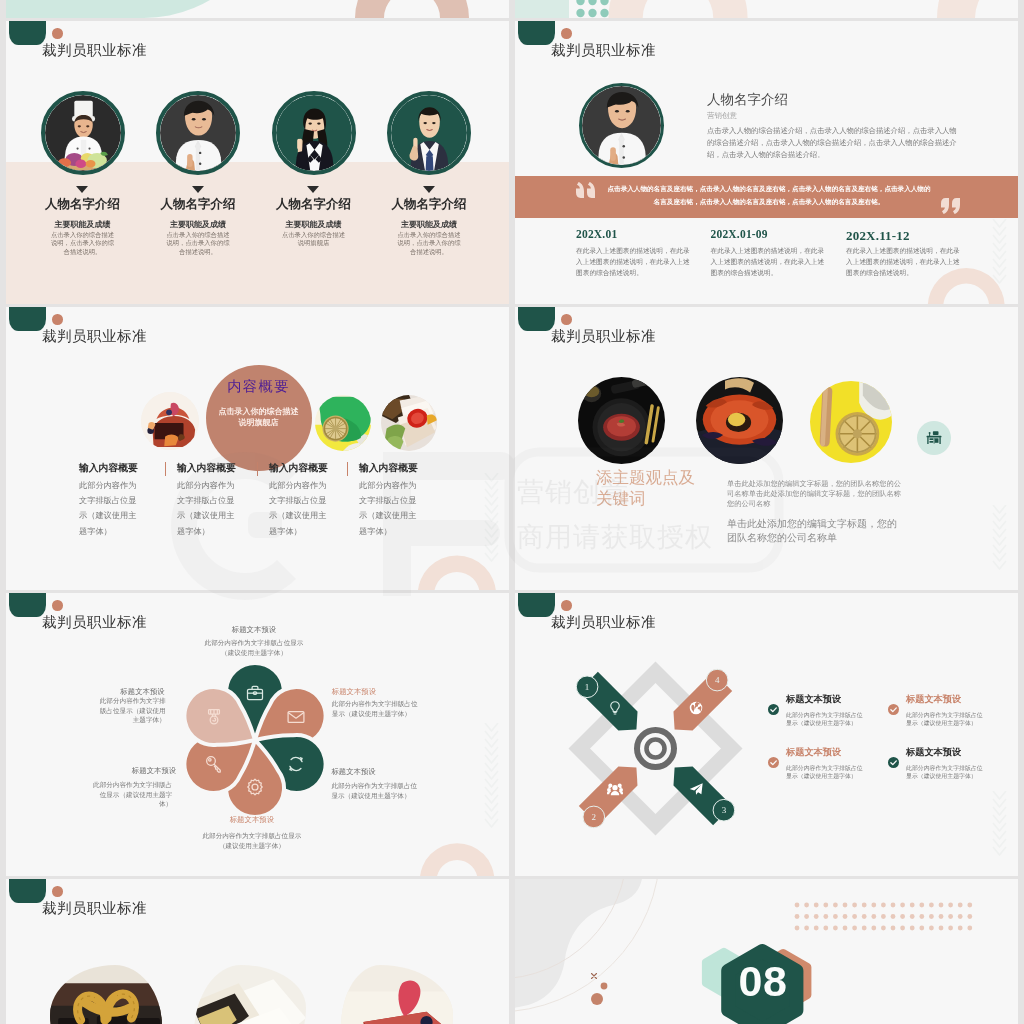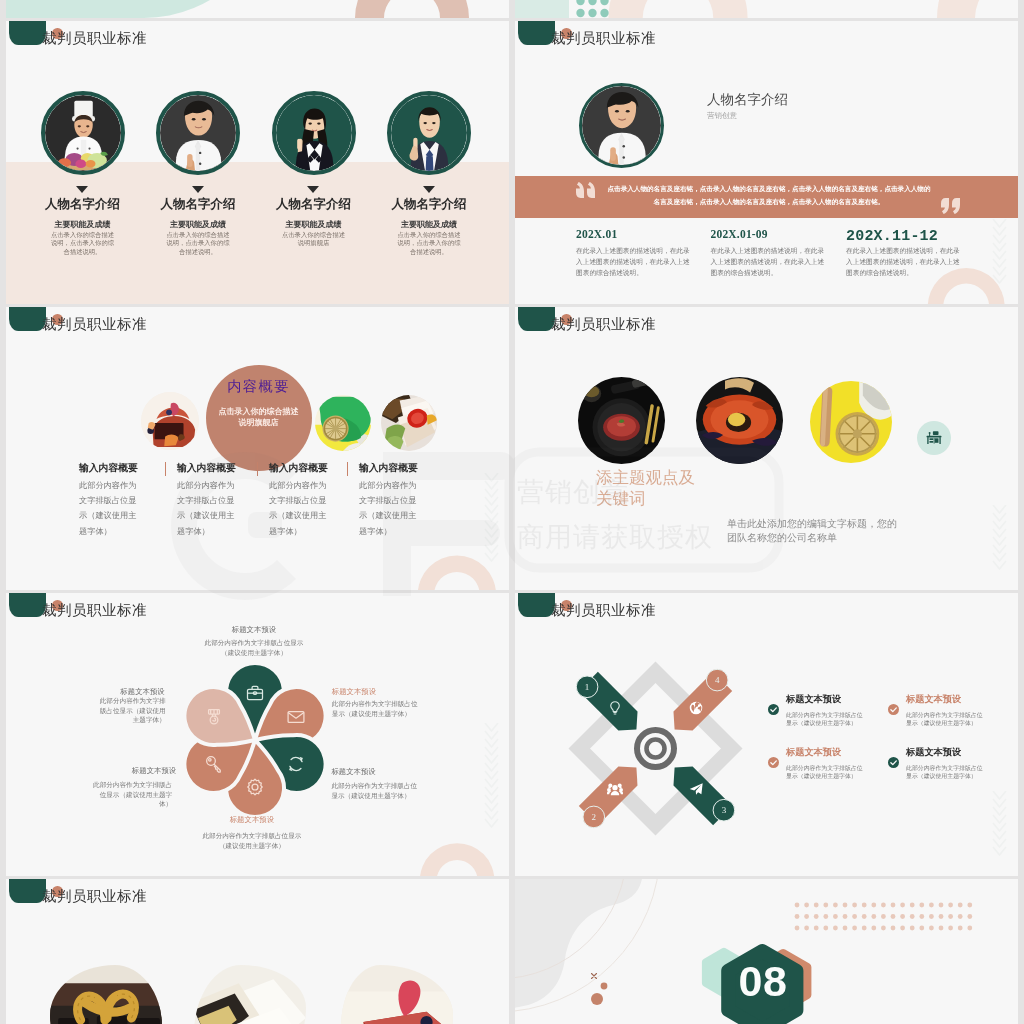--- a/index.html
+++ b/index.html
@@ -6,21 +6,21 @@
   font-family:"Liberation Sans",sans-serif;-webkit-font-smoothing:antialiased;}
 .page{position:absolute;left:0;top:0;width:1024px;height:1024px;overflow:hidden;}
 .slide{position:absolute;width:503px;height:283px;background:#f7f7f7;overflow:hidden;}
 .c1{left:6px}.c2{left:515px}
 .r0{top:-265px}.r1{top:21px}.r2{top:307px}.r3{top:593px}.r4{top:879px}
 
 
 .hdr-semi{position:absolute;left:2.5px;top:0;width:37px;height:24px;background:#1f5449;
   border-radius:0 0 18.5px 18.5px/24px 24px;}
 .hdr-dot{position:absolute;left:46px;top:7px;width:10.5px;height:10.5px;border-radius:50%;background:#c8836a;}
-.hdr-title{position:absolute;left:36px;top:8px;font-size:14.5px;color:#333;letter-spacing:.5px;
+.hdr-title{position:absolute;left:36px;top:20px;font-size:14.5px;color:#333;letter-spacing:.5px;
   font-weight:500;white-space:nowrap;}
 
 
 .ph{position:absolute;border-radius:50%;background-size:cover;background-position:center;overflow:hidden;}
 .ring{box-sizing:border-box;border:4px solid #1f5449;}
 
 .tri{position:absolute;width:0;height:0;border-left:6.5px solid transparent;border-right:6.5px solid transparent;border-top:7.5px solid #2b2b2b;}
 .m-name{position:absolute;text-align:center;font-size:12.5px;font-weight:bold;color:#2b2b2b;}
 .m-role{position:absolute;text-align:center;font-size:8px;font-weight:bold;color:#3b3b3b;}
 .m-desc{position:absolute;text-align:center;font-size:6.3px;color:#7a7068;line-height:1.35;}
@@ -221,39 +221,40 @@
 <circle cx="44" cy="56" r="1.1" fill="#444"></circle>
             <circle cx="44" cy="66" r="1.1" fill="#444"></circle>
             <circle cx="44" cy="76" r="1.1" fill="#444"></circle>
 <path d="M33 62c2-1 5 0 5.5 3l1 10c.5 4-2 6-5 5.5s-4.5-2.5-4.5-6z" fill="#d9a075"></path>
 <rect x="32" y="57" width="5" height="12" rx="2.5" fill="#e2ad85"></rect>
           </g>
         </svg>
   </div>
   <div style="position:absolute;left:192px;top:70px;font-size:13.5px;color:#4a4a4a;">人物名字介绍</div>
   <div style="position:absolute;left:192px;top:90px;font-size:7.5px;color:#a4a4a4;">营销创意</div>
+  <div style="position:absolute;left:192px;top:104px;width:250px;font-size:7.35px;color:#7b7b7b;line-height:1.62">点击录入人物的综合描述介绍，点击录入人物的综合描述介绍，点击录入人物的综合描述介绍，点击录入人物的综合描述介绍，点击录入人物的综合描述介绍，点击录入人物的综合描述介绍。</div>
   <div style="position:absolute;left:0;top:155px;width:503px;height:42px;background:#c8836a;"></div>
   <svg width="20" height="16" viewBox="0 0 20 16" style="position:absolute;left:61px;top:161px">
    <g fill="#f2ddd4">
           <path d="M0 10.6C0 14 1.6 16 4.6 16H8V9.6C8 4.6 6 1.4 2.6 0L1 2.8c1.8 1 2.7 2.1 2.9 3.6H0z"></path>
           <path d="M11 10.6C11 14 12.6 16 15.6 16H19V9.6c0-5-2-8.2-5.4-9.6l-1.6 2.8c1.8 1 2.7 2.1 2.9 3.6H11z"></path>
         </g>
   </svg>
   <svg width="20" height="16" viewBox="0 0 20 16" style="position:absolute;left:426px;top:177px">
    <g fill="#f2ddd4">
           <path d="M0 5.4C0 2 1.6 0 4.6 0H8v6.4C8 11.4 6 14.6 2.6 16L1 13.2c1.8-1 2.7-2.1 2.9-3.6H0z"></path>
           <path d="M11 5.4C11 2 12.6 0 15.6 0H19v6.4c0 5-2 8.2-5.4 9.6l-1.6-2.8c1.8-1 2.7-2.1 2.9-3.6H11z"></path>
         </g>
   </svg>
   <div style="position:absolute;left:90px;top:161px;width:328px;font-size:6.6px;font-weight:bold;color:#fff;line-height:2.0;text-align:center">点击录入人物的名言及座右铭，点击录入人物的名言及座右铭，点击录入人物的名言及座右铭，点击录入人物的名言及座右铭，点击录入人物的名言及座右铭，点击录入人物的名言及座右铭。</div>
   <div style="position:absolute;left:61px;top:207px;font-size:11.5px;font-weight:bold;color:#1f5449;font-family:'Liberation Serif',serif;letter-spacing:.2px">202X.01</div>
   <div style="position:absolute;left:61px;top:225px;width:119px;font-size:6.7px;color:#767676;line-height:1.64">在此录入上述图表的描述说明，在此录入上述图表的描述说明，在此录入上述图表的综合描述说明。</div>
   <div style="position:absolute;left:195.5px;top:207px;font-size:11.5px;font-weight:bold;color:#1f5449;font-family:'Liberation Serif',serif;letter-spacing:.2px">202X.01-09</div>
   <div style="position:absolute;left:195.5px;top:225px;width:119px;font-size:6.7px;color:#767676;line-height:1.64">在此录入上述图表的描述说明，在此录入上述图表的描述说明，在此录入上述图表的综合描述说明。</div>
-  <div style="position:absolute;left:331px;top:207px;font-size:15px;font-weight:bold;color:#1f5449;font-family:Liberation Mono, monospace;letter-spacing:.2px">202X.11-12</div>
+  <div style="position:absolute;left:331px;top:207px;font-size:13px;font-weight:bold;color:#1f5449;font-family:Liberation Serif, serif;letter-spacing:.2px">202X.11-12</div>
   <div style="position:absolute;left:331px;top:225px;width:119px;font-size:6.7px;color:#767676;line-height:1.64">在此录入上述图表的描述说明，在此录入上述图表的描述说明，在此录入上述图表的综合描述说明。</div>
 </div>
 <div class="slide c1 r2">
   <svg width="503" height="283" style="position:absolute;left:0;top:0">
     <path d="M411.7 287.7 A39.2 39.2 0 0 1 490.1 287.7 L473.7 287.7 A22.8 22.8 0 0 0 428.1 287.7 Z" fill="#f2e0d7"></path>
   </svg>
   <svg width="15" height="97" style="position:absolute;left:478px;top:166px">
         <g fill="none" stroke="#eff1f0" stroke-width="1.7">
           <path d="M1 0 L7.5 8 L14 0"></path>
           <path d="M1 8 L7.5 16 L14 8"></path>
@@ -414,20 +415,21 @@
      <circle cx="6.15" cy="5.2" r="1.3"></circle>
      <rect x="3" y="11" width="1.8" height="9"></rect>
      <rect x="19.2" y="11" width="1.8" height="9"></rect>
      <rect x="6" y="12.4" width="5" height="2.3"></rect>
      <rect x="6" y="16" width="5" height="2.3"></rect>
      <rect x="13" y="12.4" width="5" height="6"></rect>
      <rect x="11.6" y="12" width="1.1" height="7.5"></rect>
     </g>
    </svg>
   </div>
+  <div style="position:absolute;left:212px;top:172px;width:178px;font-size:7.25px;color:#8c8c8c;line-height:1.4">单击此处添加您的编辑文字标题，您的团队名称您的公司名称单击此处添加您的编辑文字标题，您的团队名称您的公司名称</div>
   <div style="position:absolute;left:212px;top:210px;width:178px;font-size:10px;color:#8c8c8c;line-height:1.4">单击此处添加您的编辑文字标题，您的团队名称您的公司名称单</div>
   <div style="position:absolute;left:81px;top:160px;width:117px;font-size:16.5px;color:#d8a98f;line-height:1.28;opacity:.95"><span>添主题观点及</span><br><span>关键词</span></div>
 </div>
 <div class="slide c1 r3">
   <svg width="503" height="283" style="position:absolute;left:0;top:0">
     <path d="M413.8 287.5 A37.3 37.3 0 0 1 488.4 287.5 L471.6 287.5 A20.5 20.5 0 0 0 430.6 287.5 Z" fill="#f2e0d7"></path>
   </svg>
   <svg width="15" height="113" style="position:absolute;left:478px;top:130px">
         <g fill="none" stroke="#eff1f0" stroke-width="1.7">
           <path d="M1 0 L7.5 8 L14 0"></path>

